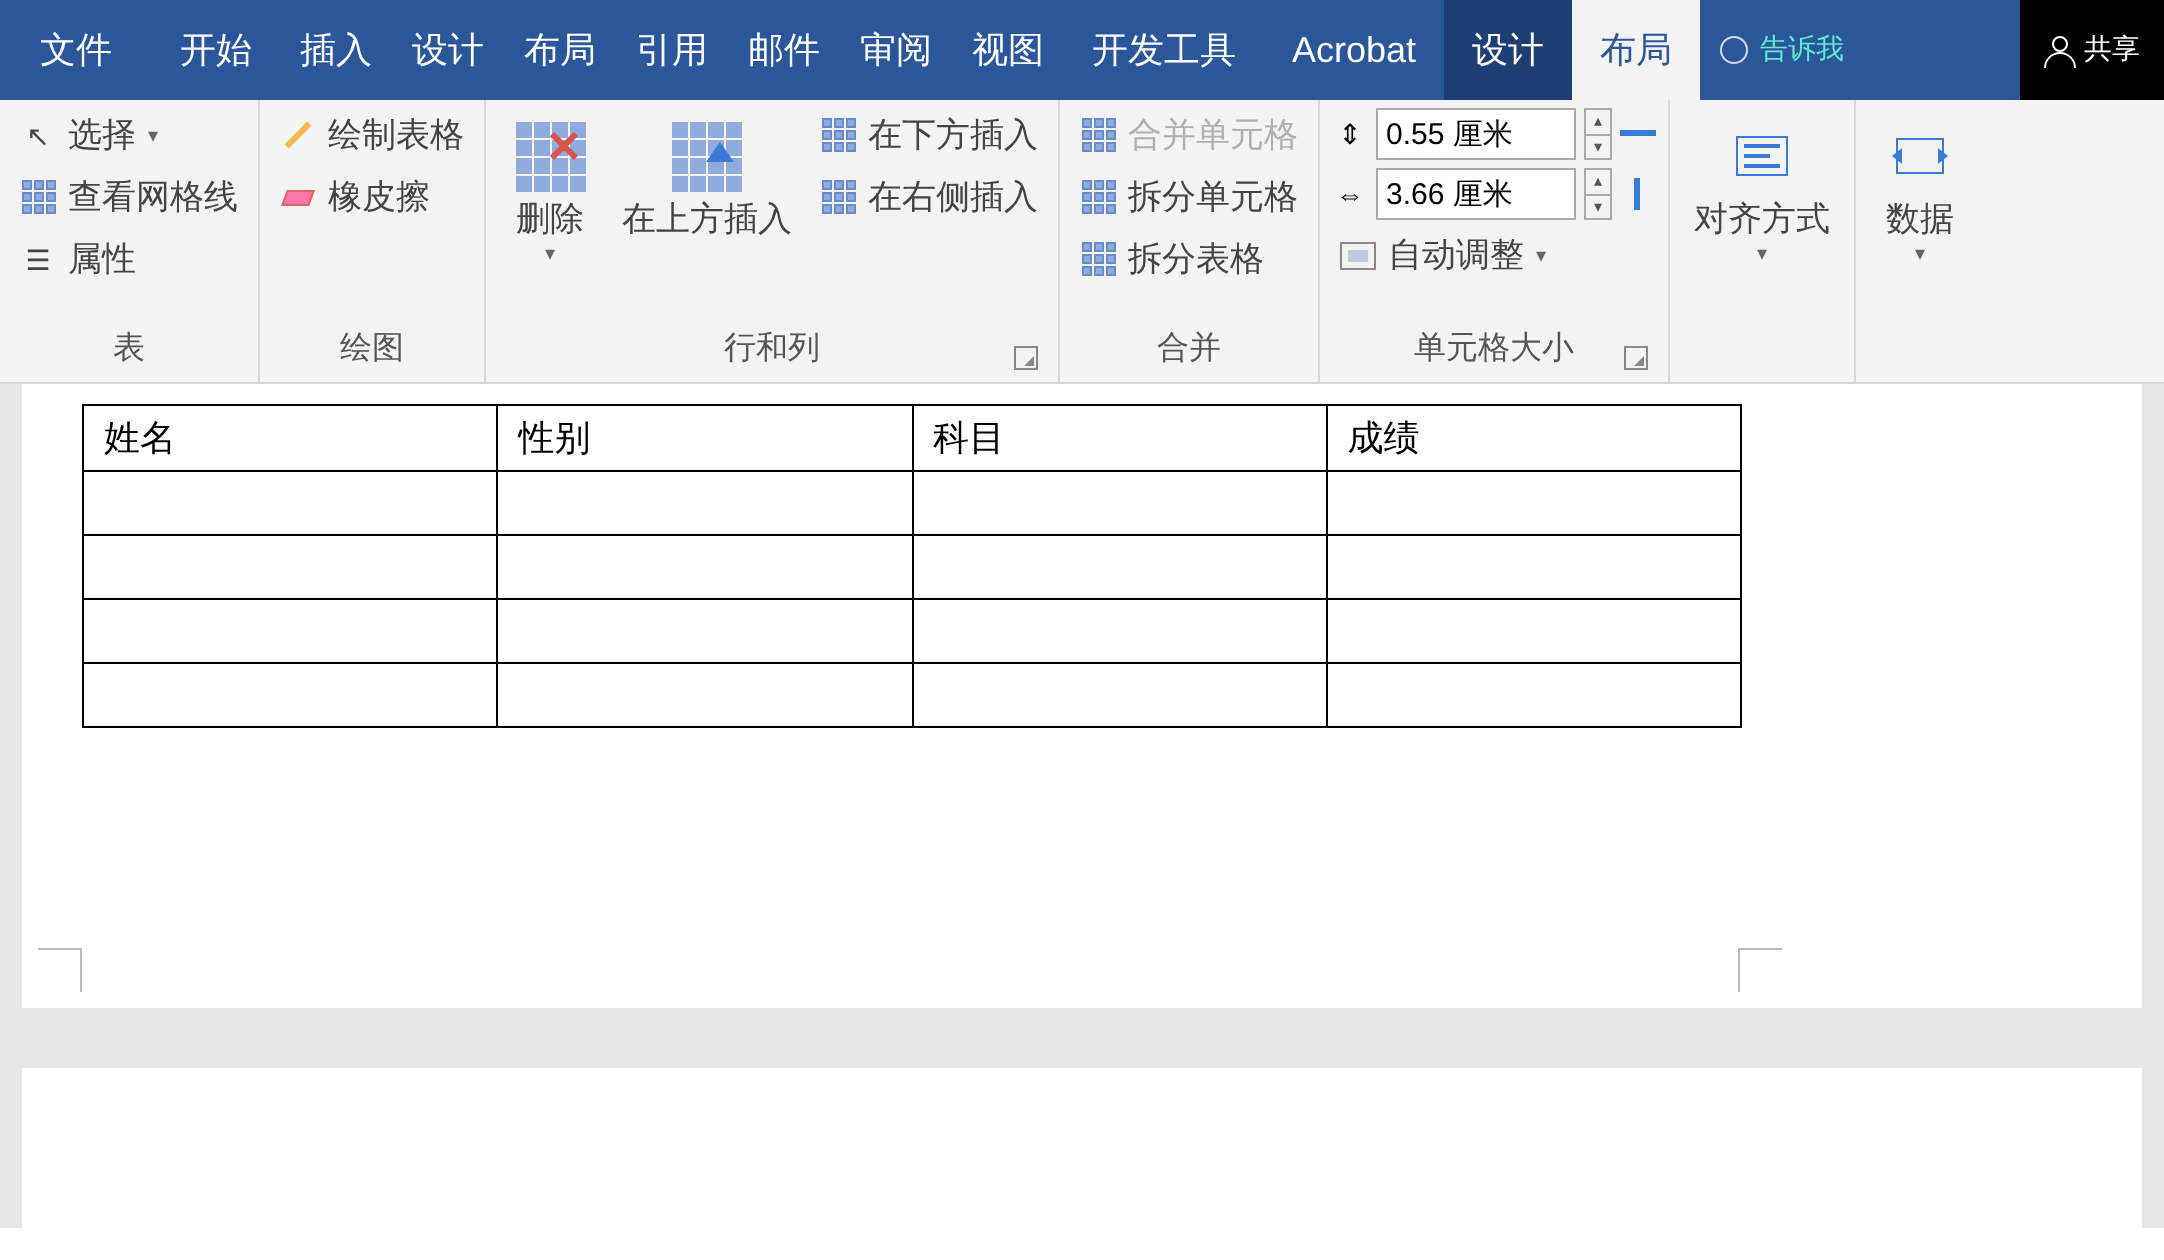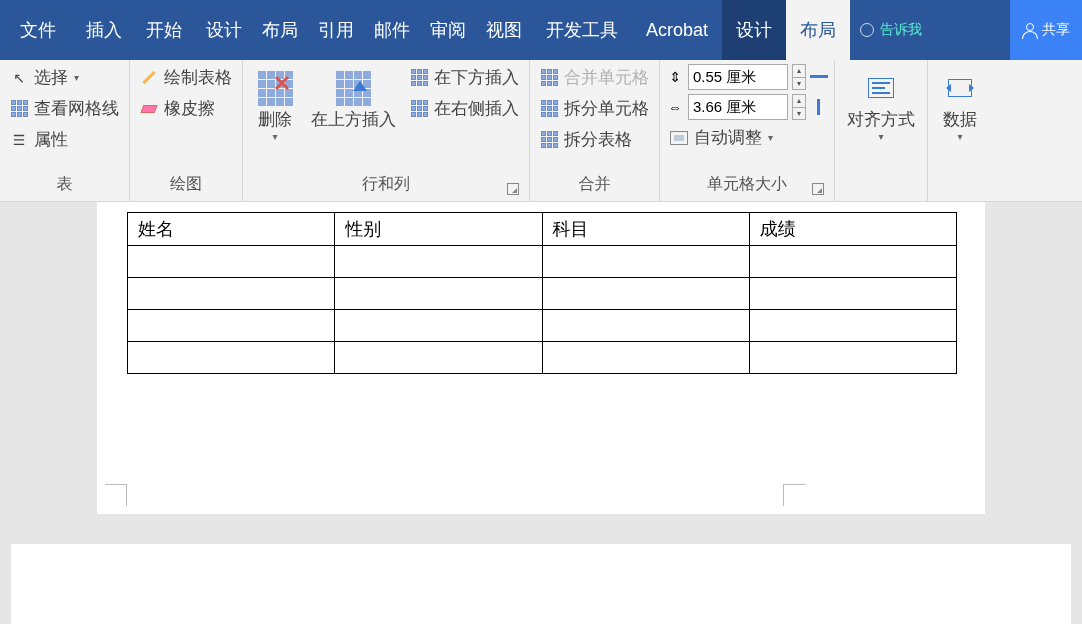--- a/index.html
+++ b/index.html
@@ -1,26 +1,26 @@
 <!DOCTYPE html>
 <html><head>
 <meta charset="utf-8">
 <style>
   * { box-sizing: border-box; margin: 0; padding: 0; }
   body { font-family: "Microsoft YaHei", "Segoe UI", sans-serif; font-size: 14px; background: #fff; width: 1082px; height: 630px; overflow: hidden; }
 
   
-  .titlebar { height: 60px; background: #2b579a; display: flex; align-items: stretch; color: #fff; }
+  .titlebar { height: 50px; background: #2b579a; display: flex; align-items: stretch; color: #fff; }
   .tab { padding: 0 14px; display: flex; align-items: center; font-size: 18px; cursor: pointer; }
   .tab.file { padding: 0 20px; }
   .tab.compact { padding: 0 10px; }
   .tab.active { background: #f3f3f3; color: #2b579a; }
   .tab.design { background: #1e3f73; }
   .tell-me { display: flex; align-items: center; padding: 0 10px; color: #5eead4; gap: 6px; flex: 0 0 auto; }
-  .share { background: #3b82f6; padding: 0 12px; display: flex; align-items: center; gap: 6px; }
+  .share { background: #000000; padding: 0 12px; display: flex; align-items: center; gap: 6px; }
 
   
   .ribbon { background: #f3f3f3; border-bottom: 1px solid #d7d7d7; display: flex; height: 142px; }
   .group { border-right: 1px solid #d7d7d7; padding: 4px 6px; display: flex; flex-direction: column; }
   .group-body { flex: 1; display: flex; align-items: flex-start; }
   .group-label { text-align: center; font-size: 16px; color: #555; padding-bottom: 2px; display: flex; justify-content: center; position: relative; }
   .dlg-launcher { position: absolute; right: 4px; bottom: 2px; width: 12px; height: 12px; border: 1px solid #888; }
   .dlg-launcher::after { content: ""; position: absolute; right: 1px; bottom: 1px; width: 0; height: 0; border-left: 5px solid transparent; border-bottom: 5px solid #888; }
 
   .vstack { display: flex; flex-direction: column; gap: 4px; }
@@ -34,21 +34,21 @@
   .disabled { color: #b0b0b0; }
 
   .spin-box { display: flex; align-items: center; gap: 4px; }
   .spin-input { width: 100px; height: 26px; border: 1px solid #aaa; background: #fff; padding: 0 4px; font-size: 15px; }
   .spin-arrows { width: 14px; height: 26px; border: 1px solid #aaa; display: flex; flex-direction: column; }
   .spin-up, .spin-down { flex: 1; display: flex; align-items: center; justify-content: center; font-size: 8px; color: #555; cursor: pointer; }
   .spin-up { border-bottom: 1px solid #aaa; }
 
   
   .doc-wrap { background: #e6e6e6; padding: 0 10px; }
-  .page { background: #fff; margin: 0 auto; width: 888px; padding: 4px 30px 140px 30px; position: relative; }
+  .page { background: #fff; margin: 0 auto; width: 1060px; padding: 4px 30px 140px 30px; position: relative; }
   table.doc-table { border-collapse: collapse; width: 830px; margin-left: 0; margin-top: 6px; }
   table.doc-table td { border: 1px solid #000; padding: 4px 10px; font-size: 18px; height: 32px; }
   .header-row td { height: 36px; }
   .gap { height: 30px; background: #e6e6e6; }
   .page2 { background: #fff; margin: 0 auto; width: 1060px; height: 80px; }
 
   
   .icon-sm { width: 18px; height: 18px; display: inline-flex; align-items: center; justify-content: center; }
   .grid4 { display: grid; grid-template-columns: repeat(4, 8px); grid-template-rows: repeat(4, 8px); gap: 1px; }
   .grid4 span { background: #8faadc; }
@@ -69,25 +69,25 @@
   .auto-fit-icon { width: 18px; height: 14px; border: 1px solid #888; display: inline-block; position: relative; }
   .auto-fit-icon::before { content: ""; position: absolute; top: 3px; left: 3px; right: 3px; bottom: 3px; background: #bcd; }
 </style>
 </head>
 <body>
 
 <div class="titlebar">
   <div class="tab file">
       <span>文件</span>
     </div>
-  <div class="tab compact">
-      <span>插入</span>
-    </div>
   <div class="tab">
       <span>开始</span>
+    </div>
+  <div class="tab compact">
+      <span>插入</span>
     </div>
   <div class="tab compact">
       <span>设计</span>
     </div>
   <div class="tab compact">
       <span>布局</span>
     </div>
   <div class="tab compact">
       <span>引用</span>
     </div>

